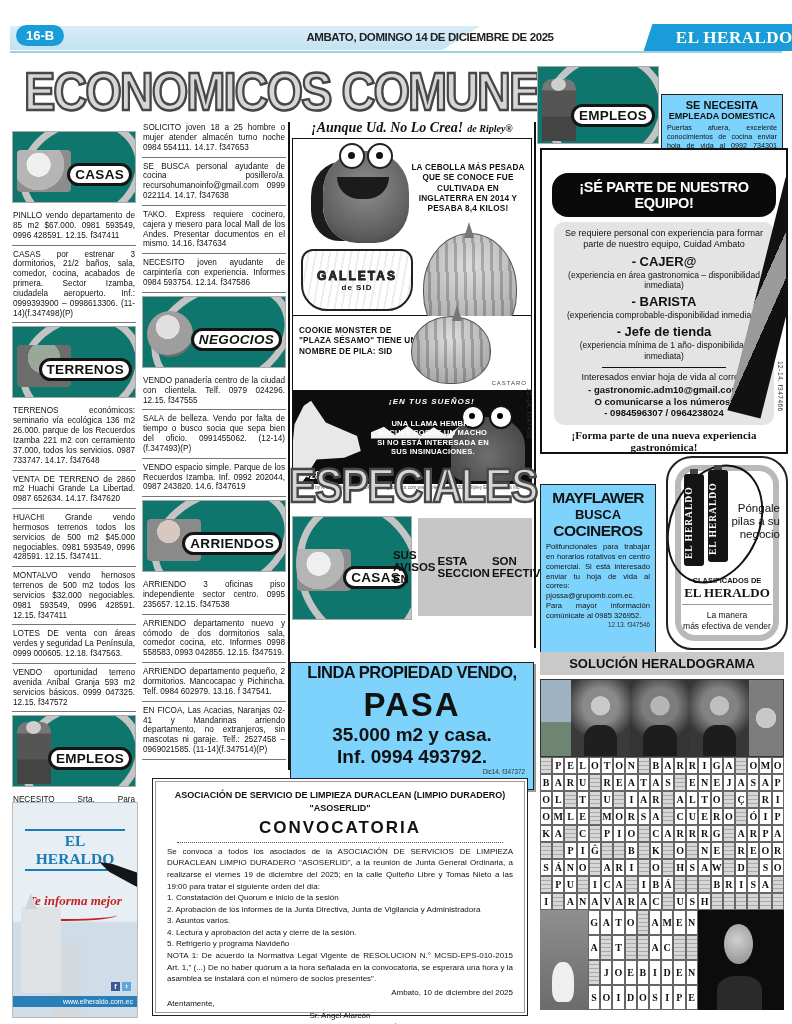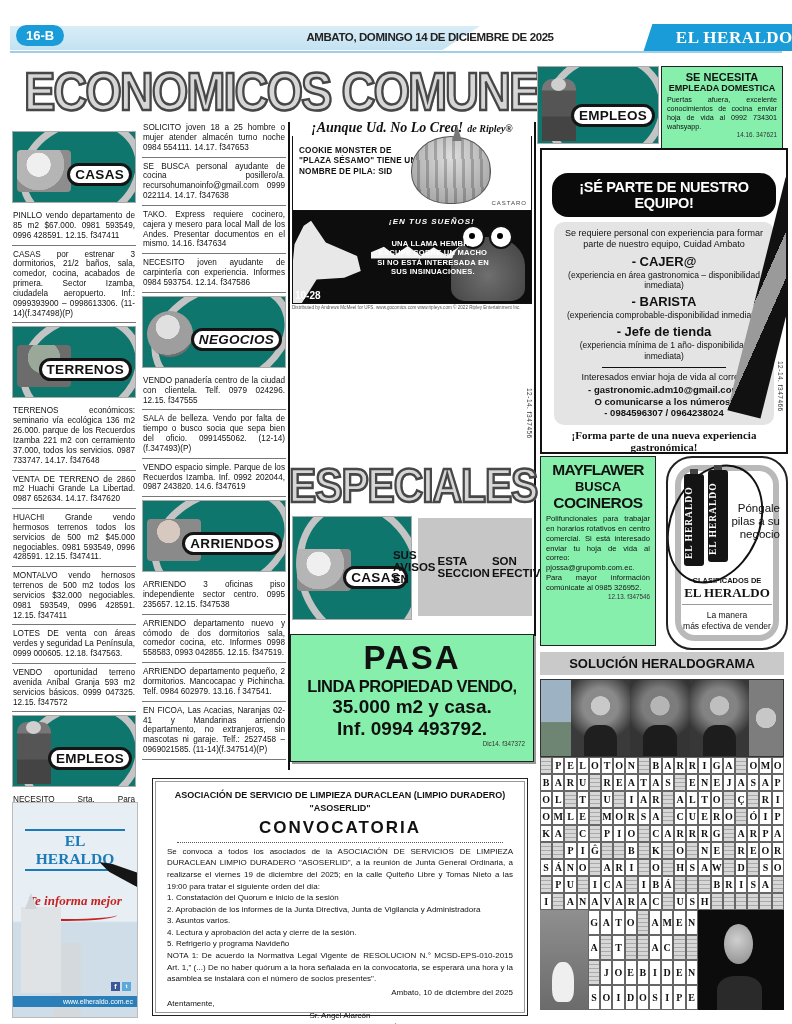--- a/index.html
+++ b/index.html
@@ -33,21 +33,21 @@
     border-radius:50%;transform:rotate(-22deg);}
   .badge-pill{position:absolute;right:3px;bottom:16px;border:3px solid #151515;border-radius:14px;
     background:#fff;font-weight:bold;font-size:13.5px;letter-spacing:0.3px;padding:0 5px;line-height:17px;}
   .badge-img{position:absolute;left:4px;bottom:10px;width:54px;height:42px;border-radius:4px;
     background:radial-gradient(circle at 40% 35%,#efefef 0 28%,#b5b5b5 29% 60%,#8d8d8d 61% 100%);}
   .badge-img.man{width:34px;height:62px;bottom:2px;border-radius:10px 10px 0 0;
     background:linear-gradient(#777 0 18%,#555 19% 60%,#444 61% 100%);}
   .badge-img.man::before{content:"";position:absolute;left:9px;top:-1px;width:15px;height:13px;
     border-radius:50%;background:#cfcfcf;}
   
-  .boxed{border:1.5px solid #222;background:#86efac;position:absolute;}
+  .boxed{border:1.5px solid #222;background:#7dd3fc;position:absolute;margin-top:28px;}
   .tiny-ref{font-size:6.3px;text-align:right;color:#333;}
   
   .ripley-title{font-family:"Liberation Serif",serif;font-weight:bold;font-style:italic;
     font-size:14px;white-space:nowrap;}
   .comic{font-weight:bold;font-size:8.2px;line-height:1.25;letter-spacing:0.2px;}
   .sketch{position:relative;background:#fff;border:1.5px solid #111;}
   .jar{position:absolute;left:8px;bottom:4px;width:108px;height:58px;border:2px solid #222;
     border-radius:12px 12px 26px 26px;background:repeating-linear-gradient(100deg,#fff 0 5px,#eee 5px 7px);
     display:flex;flex-direction:column;align-items:center;justify-content:center;}
   .jar .jl{font-weight:bold;font-size:12px;letter-spacing:2px;color:#333;-webkit-text-stroke:0.8px #111;}
@@ -220,20 +220,33 @@
     <p class="ad">ARRIENDO departamento nuevo y cómodo de dos dormitorios sala, comedor cocina, etc. Informes 0998 558583, 0993 042855. 12.15. f347519.</p>
     <p class="ad">ARRIENDO departamento pequeño, 2 dormitorios. Mancocapac y Pichincha. Telf. 0984 602979. 13.16. f 347541.</p>
     <p class="ad">EN FICOA, Las Acacias, Naranjas 02-41 y Mandarinas arriendo departamento, no extranjeros, sin mascotas ni garaje. Telf.: 2527458 – 0969021585. (11-14)(f.347514)(P)</p>
   </div>
 
   <div style="position:absolute;left:292px;top:120px;width:240px;">
     <div style="display:flex;align-items:baseline;gap:4px;justify-content:center;">
       <span class="ripley-title">¡Aunque Ud. No Lo Crea!</span>
       <span style="font-family:'Liberation Serif',serif;font-style:italic;font-weight:bold;font-size:10px;">de Ripley®</span>
     </div>
+    <div class="sketch" style="height:176px;margin-top:2px;">
+      <div class="cookie">
+        <div class="eye" style="left:16px;"></div>
+        <div class="eye" style="left:44px;"></div>
+        <div class="mouth"></div>
+      </div>
+      <div class="comic" style="position:absolute;right:4px;top:24px;width:118px;text-align:center;">LA CEBOLLA MÁS PESADA QUE SE CONOCE FUE CULTIVADA EN INGLATERRA EN 2014 Y PESABA 8,4 KILOS!</div>
+      <div class="jar">
+        <div class="jl">GALLETAS</div>
+        <div class="jl2">de SID</div>
+      </div>
+      <div class="onion"></div>
+    </div>
     <div class="sketch" style="height:74px;border-top:none;">
       <div class="comic" style="position:absolute;left:6px;top:10px;width:120px;">COOKIE MONSTER DE "PLAZA SÉSAMO" TIENE UN NOMBRE DE PILA: SID</div>
       <div class="onion" style="bottom:6px;right:40px;width:78px;height:66px;"></div>
       <div style="position:absolute;right:4px;bottom:4px;font-size:6px;letter-spacing:1px;color:#444;">CASTARO</div>
     </div>
     <div class="dark-panel" style="height:92px;border-top:none;">
       <div class="llama"></div>
       <div class="spit"></div>
       <div class="frog">
         <div class="feye" style="left:10px;"></div>
@@ -256,22 +269,22 @@
   </div>
 
   <div style="position:absolute;left:418px;top:518px;width:114px;height:98px;background:#c6c6c6;
        display:flex;flex-direction:row;align-items:center;justify-content:center;gap:2px;">
     <div class="b" style="font-size:11.5px;">SUS AVISOS EN</div>
     <div class="b" style="font-size:11.5px;">ESTA SECCION</div>
     <div class="b" style="font-size:11.5px;">SON EFECTIVOS</div>
   </div>
 
   <div class="boxed" style="left:290px;top:634px;width:242px;height:126px;box-shadow:2px 2px 0 #999;">
+    <div class="ctr b" style="font-size:16.5px;letter-spacing:-0.5px;">LINDA PROPIEDAD VENDO,</div>
     <div class="ctr b" style="font-size:33px;letter-spacing:2px;margin-top:4px;">PASA</div>
-    <div class="ctr b" style="font-size:16.5px;letter-spacing:-0.5px;">LINDA PROPIEDAD VENDO,</div>
     <div class="ctr b" style="font-size:19px;">35.000 m2 y casa.</div>
     <div class="ctr b" style="font-size:19px;">Inf. 0994 493792.</div>
     <div class="tiny-ref" style="margin-right:8px;">Dic14. f347372</div>
   </div>
 
   <div class="equipo" style="position:absolute;left:540px;top:148px;width:244px;height:302px;overflow:hidden;">
     <div class="equipo-ribbon"></div>
     <div class="equipo-pill">¡SÉ PARTE DE NUESTRO EQUIPO!</div>
     <div class="equipo-panel">
       <div>Se requiere personal con experiencia para formar parte de nuestro equipo, Cuidad Ambato</div>

